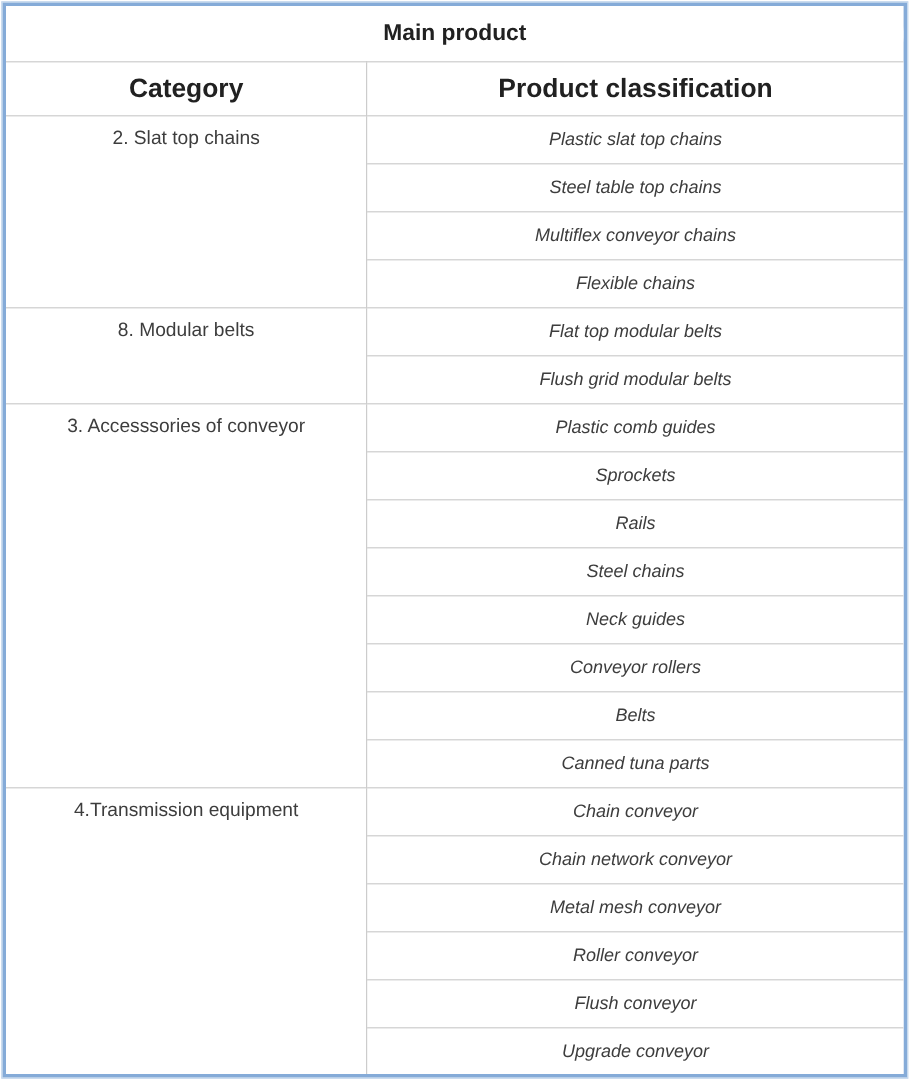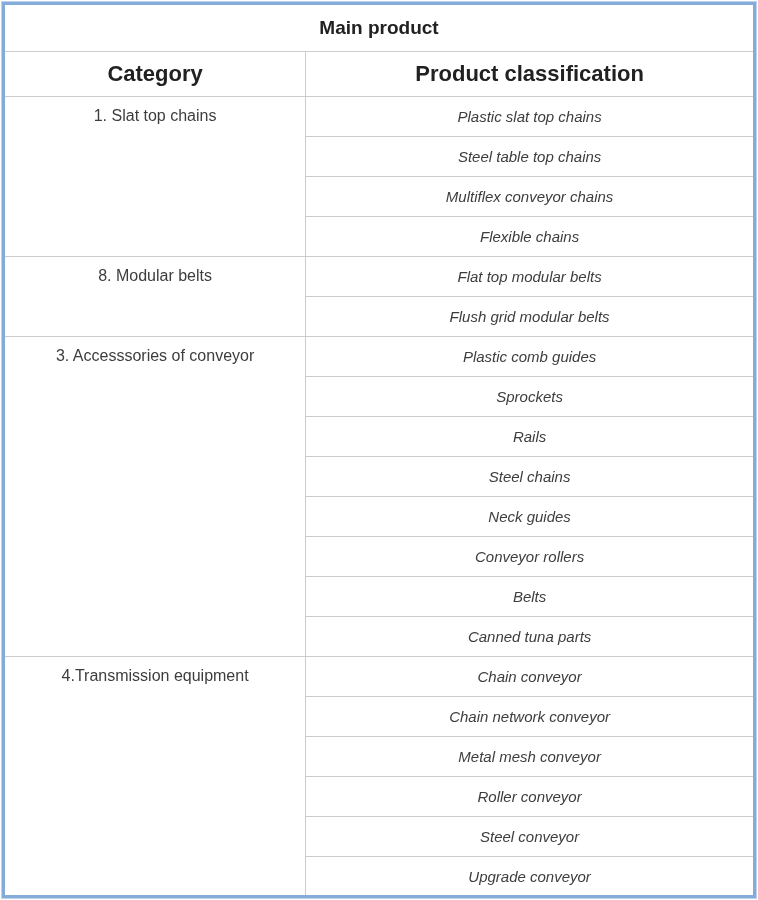--- a/index.html
+++ b/index.html
@@ -85,21 +85,21 @@
       <tbody>
         <tr class="title-row">
           <th colspan="2">Main product</th>
         </tr>
         <tr class="header-row">
           <th>Category</th>
           <th>Product classification</th>
         </tr>
 
         <tr>
-          <td class="category-cell" rowspan="4">1. Slat top chains</td>
+          <td class="category-cell" rowspan="4">2. Slat top chains</td>
           <td class="item-cell">Plastic slat top chains</td>
         </tr>
         <tr>
           <td class="item-cell">Steel table top chains</td>
         </tr>
         <tr>
           <td class="item-cell">Multiflex conveyor chains</td>
         </tr>
         <tr>
           <td class="item-cell">Flexible chains</td>
@@ -146,21 +146,21 @@
         <tr>
           <td class="item-cell">Chain network conveyor</td>
         </tr>
         <tr>
           <td class="item-cell">Metal mesh conveyor</td>
         </tr>
         <tr>
           <td class="item-cell">Roller conveyor</td>
         </tr>
         <tr>
-          <td class="item-cell">Steel conveyor</td>
+          <td class="item-cell">Flush conveyor</td>
         </tr>
         <tr>
           <td class="item-cell">Upgrade conveyor</td>
         </tr>
         <tr>
           <td class="item-cell">Screw conveyor</td>
         </tr>
       </tbody>
     </table>
   </div>

